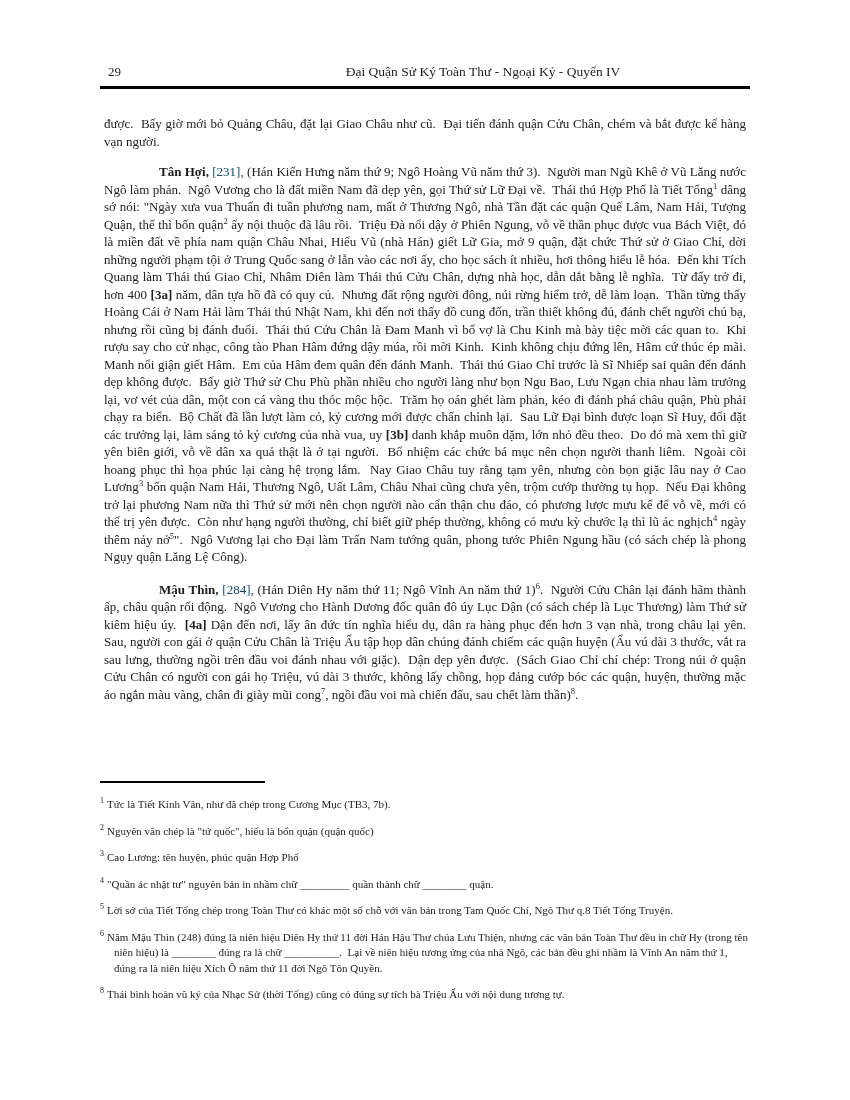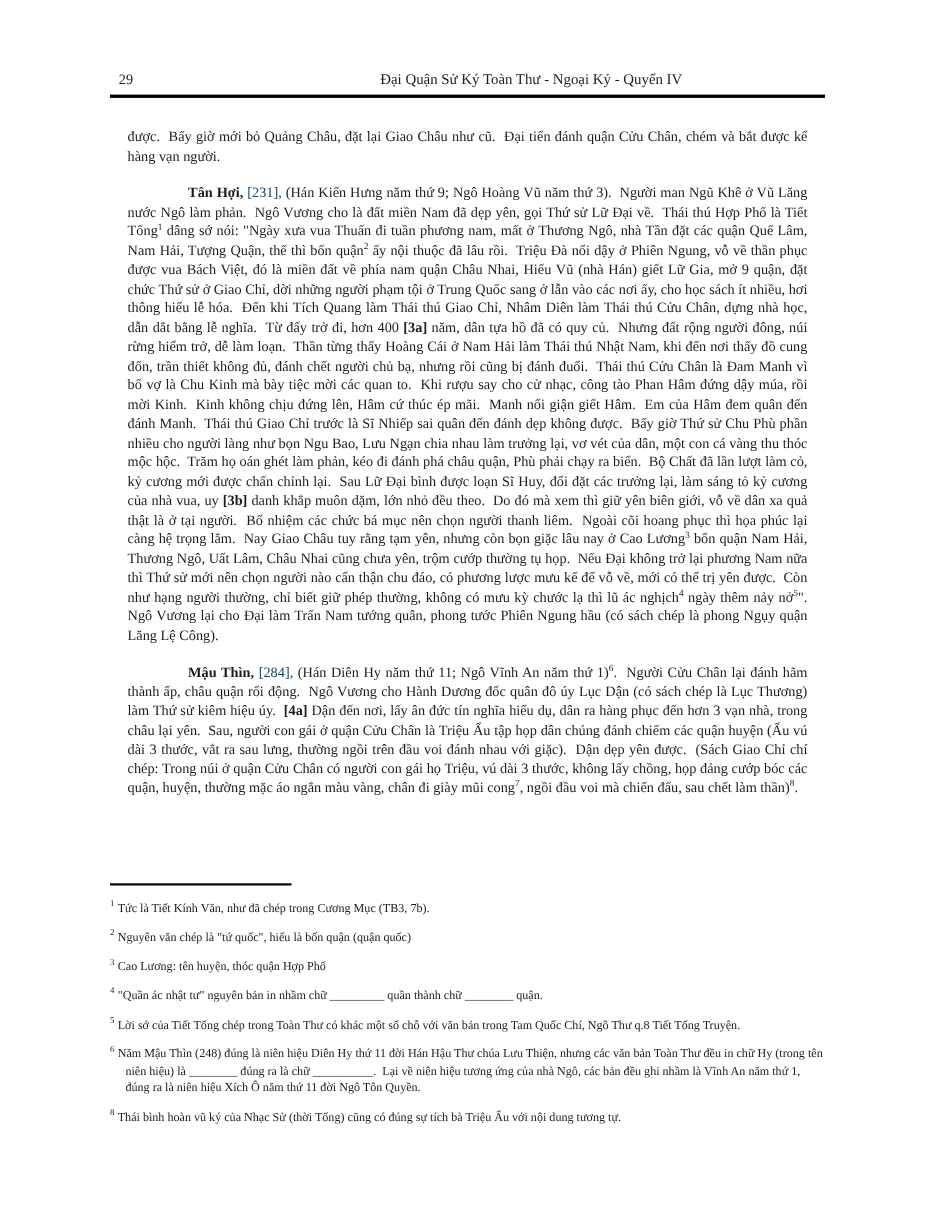--- a/index.html
+++ b/index.html
@@ -5,21 +5,21 @@
   html,body { margin:0; padding:0; background:#ffffff; }
   .page {
     width:850px; height:1060px; background:#ffffff; box-sizing:border-box;
     padding:17px 100px; position:relative; overflow:hidden;
     font-family:Liberation Serif, serif; color:#1c1c1c;
   }
   .header { display:flex; align-items:baseline; padding-top:47px; }
   .page-number { font-size:13px; margin-left:8px; width:52px; flex:none; }
   .page-title { flex:1; text-align:center; font-size:13.5px; transform:translateX(28px); white-space:nowrap; }
   .header-rule { height:3px; background:#000000; margin-top:6px; }
-  .para { font-size:13px; line-height:17.5px; text-align:justify; white-space:pre-wrap; margin:16px; }
+  .para { font-size:13px; line-height:17.5px; text-align:justify; white-space:pre-wrap; margin:4px; }
   .p1 { margin-top:26px; }
   .p2 { margin-top:13px; text-indent:55px; }
   .p3 { margin-top:15px; text-indent:55px; }
   .b { font-weight:bold; }
   .cite { color:#0c4a6e; }
   .mark { font-weight:bold; }
   sup.ref { font-size:8.5px; line-height:0; }
   .fn-rule { width:165px; height:2px; background:#000000; margin-top:78px; }
   .footnotes { margin-top:14px; }
   .fn { font-size:11px; line-height:15.5px; margin:0 0 11px 0; padding-left:14px; text-indent:-14px; white-space:pre-wrap; }
@@ -40,20 +40,20 @@
 
   <p class="para p2"><span class="b">Tân Hợi, </span><span class="cite">[231], </span><span>(Hán Kiến Hưng năm thứ 9; Ngô Hoàng Vũ năm thứ 3).  Người man Ngũ Khê ở Vũ Lăng nước Ngô làm phản.  Ngô Vương cho là đất miền Nam đã dẹp yên, gọi Thứ sử Lữ Đại về.  Thái thú Hợp Phố là Tiết Tống</span><sup class="ref">1</sup><span> dâng sớ nói: "Ngày xưa vua Thuấn đi tuần phương nam, mất ở Thương Ngô, nhà Tần đặt các quận Quế Lâm, Nam Hải, Tượng Quận, thế thì bốn quận</span><sup class="ref">2</sup><span> ấy nội thuộc đã lâu rồi.  Triệu Đà nổi dậy ở Phiên Ngung, vỗ về thần phục được vua Bách Việt, đó là miền đất về phía nam quận Châu Nhai, Hiếu Vũ (nhà Hán) giết Lữ Gia, mở 9 quận, đặt chức Thứ sử ở Giao Chỉ, dời những người phạm tội ở Trung Quốc sang ở lẫn vào các nơi ấy, cho học sách ít nhiều, hơi thông hiểu lễ hóa.  Đến khi Tích Quang làm Thái thú Giao Chỉ, Nhâm Diên làm Thái thú Cửu Chân, dựng nhà học, dẫn dắt bằng lễ nghĩa.  Từ đấy trở đi, hơn 400 </span><span class="mark">[3a]</span><span> năm, dân tựa hồ đã có quy củ.  Nhưng đất rộng người đông, núi rừng hiểm trở, dễ làm loạn.  Thần từng thấy Hoàng Cái ở Nam Hải làm Thái thú Nhật Nam, khi đến nơi thấy đồ cung đốn, trần thiết không đủ, đánh chết người chủ bạ, nhưng rồi cũng bị đánh đuổi.  Thái thú Cửu Chân là Đam Manh vì bố vợ là Chu Kinh mà bày tiệc mời các quan to.  Khi rượu say cho cử nhạc, công tào Phan Hâm đứng dậy múa, rồi mời Kinh.  Kinh không chịu đứng lên, Hâm cứ thúc ép mãi.  Manh nổi giận giết Hâm.  Em của Hâm đem quân đến đánh Manh.  Thái thú Giao Chỉ trước là Sĩ Nhiếp sai quân đến đánh dẹp không được.  Bấy giờ Thứ sử Chu Phù phần nhiều cho người làng như bọn Ngu Bao, Lưu Ngạn chia nhau làm trưởng lại, vơ vét của dân, một con cá vàng thu thóc mộc hộc.  Trăm họ oán ghét làm phản, kéo đi đánh phá châu quận, Phù phải chạy ra biển.  Bộ Chất đã lần lượt làm cỏ, kỷ cương mới được chấn chỉnh lại.  Sau Lữ Đại bình được loạn Sĩ Huy, đổi đặt các trưởng lại, làm sáng tỏ kỷ cương của nhà vua, uy </span><span class="mark">[3b]</span><span> danh khắp muôn dặm, lớn nhỏ đều theo.  Do đó mà xem thì giữ yên biên giới, vỗ về dân xa quả thật là ở tại người.  Bổ nhiệm các chức bá mục nên chọn người thanh liêm.  Ngoài cõi hoang phục thì họa phúc lại càng hệ trọng lắm.  Nay Giao Châu tuy rằng tạm yên, nhưng còn bọn giặc lâu nay ở Cao Lương</span><sup class="ref">3</sup><span> bốn quận Nam Hải, Thương Ngô, Uất Lâm, Châu Nhai cũng chưa yên, trộm cướp thường tụ họp.  Nếu Đại không trở lại phương Nam nữa thì Thứ sử mới nên chọn người nào cẩn thận chu đáo, có phương lược mưu kế để vỗ về, mới có thể trị yên được.  Còn như hạng người thường, chỉ biết giữ phép thường, không có mưu kỳ chước lạ thì lũ ác nghịch</span><sup class="ref">4</sup><span> ngày thêm nảy nở</span><sup class="ref">5</sup><span>".  Ngô Vương lại cho Đại làm Trấn Nam tướng quân, phong tước Phiên Ngung hầu (có sách chép là phong Ngụy quận Lăng Lệ Công).</span></p>
 
   <p class="para p3"><span class="b">Mậu Thìn, </span><span class="cite">[284], </span><span>(Hán Diên Hy năm thứ 11; Ngô Vĩnh An năm thứ 1)</span><sup class="ref">6</sup><span>.  Người Cửu Chân lại đánh hãm thành ấp, châu quận rối động.  Ngô Vương cho Hành Dương đốc quân đô úy Lục Dận (có sách chép là Lục Thương) làm Thứ sử kiêm hiệu úy.  </span><span class="mark">[4a]</span><span> Dận đến nơi, lấy ân đức tín nghĩa hiểu dụ, dân ra hàng phục đến hơn 3 vạn nhà, trong châu lại yên.  Sau, người con gái ở quận Cửu Chân là Triệu Ẩu tập họp dân chúng đánh chiếm các quận huyện (Ẩu vú dài 3 thước, vắt ra sau lưng, thường ngồi trên đầu voi đánh nhau với giặc).  Dận dẹp yên được.  (Sách Giao Chỉ chí chép: Trong núi ở quận Cửu Chân có người con gái họ Triệu, vú dài 3 thước, không lấy chồng, họp đảng cướp bóc các quận, huyện, thường mặc áo ngắn màu vàng, chân đi giày mũi cong</span><sup class="ref">7</sup><span>, ngồi đầu voi mà chiến đấu, sau chết làm thần)</span><sup class="ref">8</sup><span>.</span></p>
 
   <div class="fn-rule"></div>
 
   <div class="footnotes">
     <p class="fn"><sup>1</sup><span>Tức là Tiết Kính Văn, như đã chép trong Cương Mục (TB3, 7b).</span></p>
     <p class="fn"><sup>2</sup><span>Nguyên văn chép là "tứ quốc", hiểu là bốn quận (quận quốc)</span></p>
-    <p class="fn"><sup>3</sup><span>Cao Lương: tên huyện, thóc quận Hợp Phố</span></p>
+    <p class="fn"><sup>3</sup><span>Cao Lương: tên huyện, phúc quận Hợp Phố</span></p>
     <p class="fn"><sup>4</sup><span>"Quần ác nhật tư" nguyên bản in nhầm chữ _________ quần thành chữ ________ quận.</span></p>
     <p class="fn"><sup>5</sup><span>Lời sớ của Tiết Tống chép trong Toàn Thư có khác một số chỗ với văn bản trong Tam Quốc Chí, Ngô Thư q.8 Tiết Tống Truyện.</span></p>
     <p class="fn"><sup>6</sup><span>Năm Mậu Thìn (248) đúng là niên hiệu Diên Hy thứ 11 đời Hán Hậu Thư chúa Lưu Thiện, nhưng các văn bản Toàn Thư đều in chữ Hy (trong tên niên hiệu) là ________ đúng ra là chữ __________.  Lại về niên hiệu tương ứng của nhà Ngô, các bản đều ghi nhầm là Vĩnh An năm thứ 1, đúng ra là niên hiệu Xích Ô năm thứ 11 đời Ngô Tôn Quyền.</span></p>
     <p class="fn"><sup>8</sup><span>Thái bình hoàn vũ ký của Nhạc Sử (thời Tống) cũng có đúng sự tích bà Triệu Ẩu với nội dung tương tự.</span></p>
   </div>
 
 </div>
 
 </body></html>

